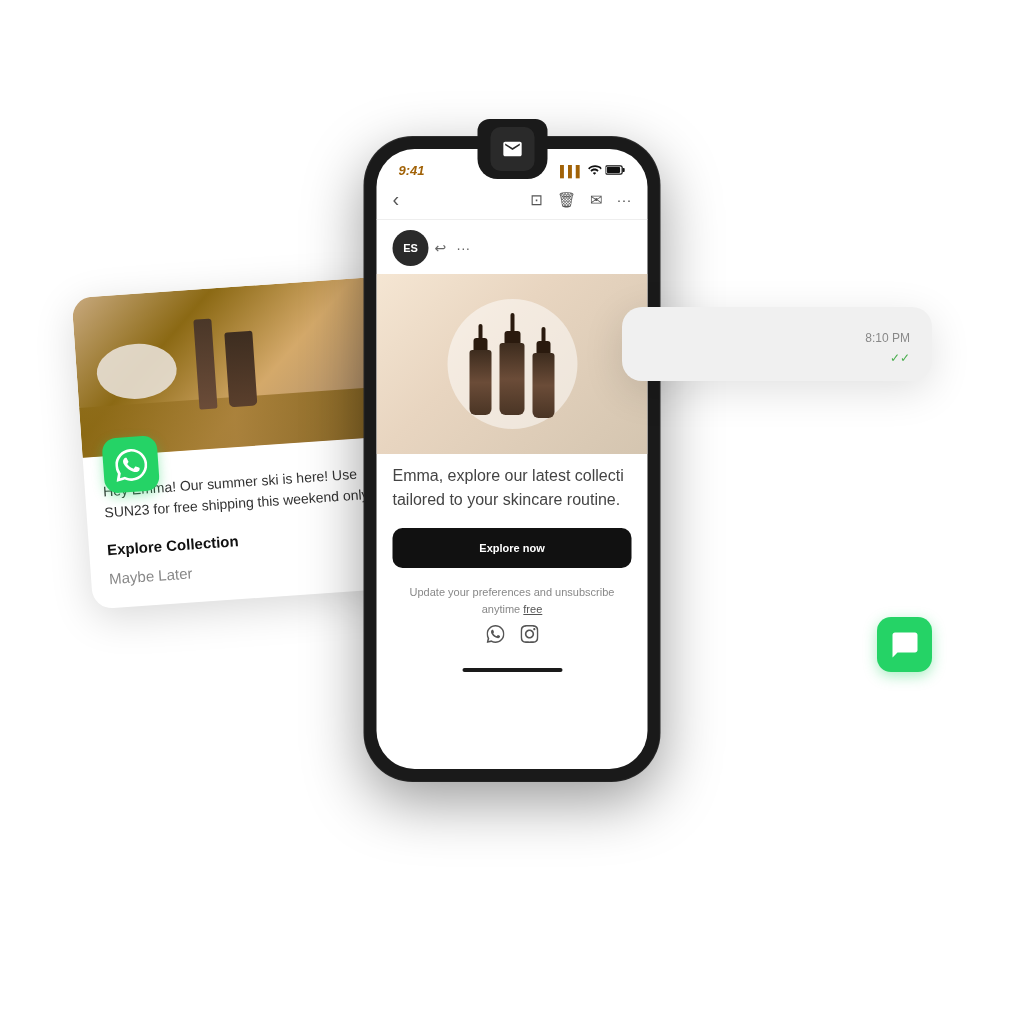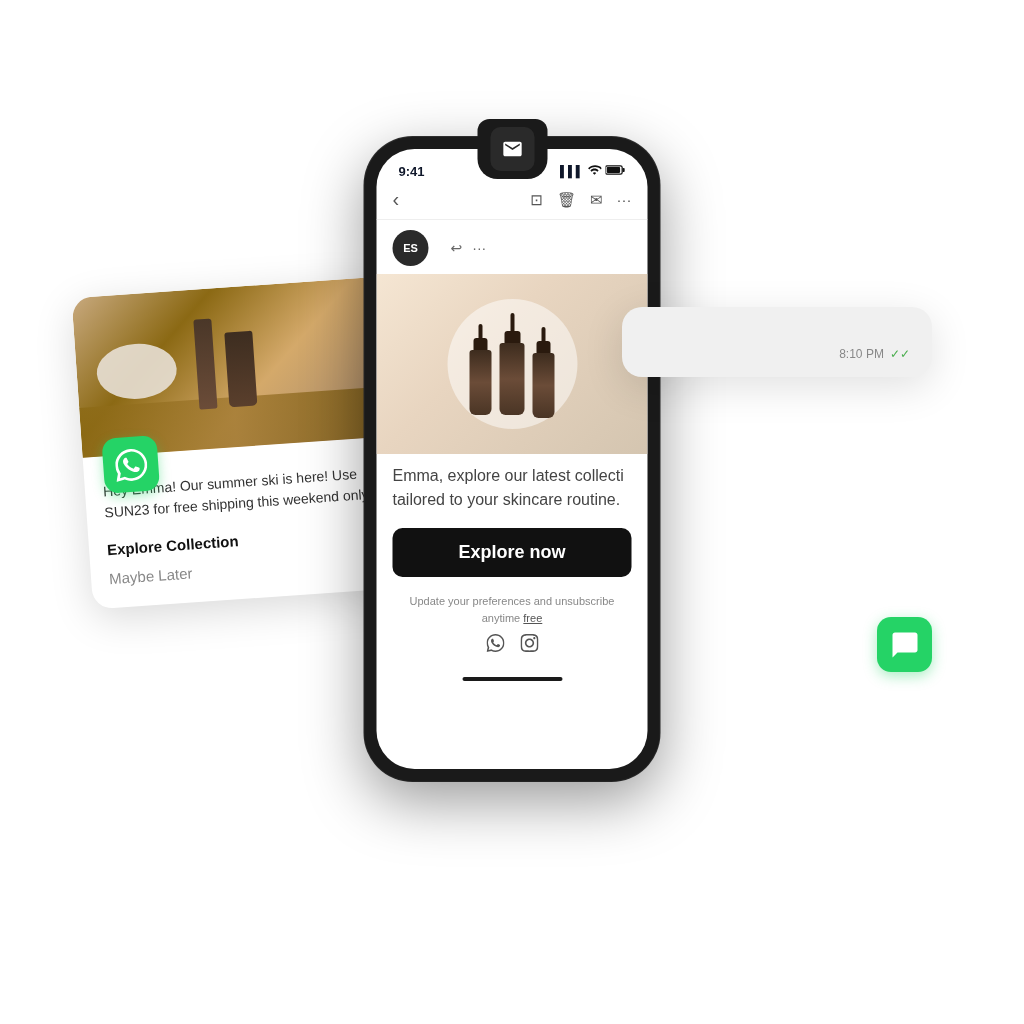--- a/index.html
+++ b/index.html
@@ -163,43 +163,43 @@
     .phone-screen {
       background: #ffffff;
       border-radius: 38px;
       overflow: hidden;
       height: 620px;
       position: relative;
     }
     .phone-status-bar {
       display: flex;
       justify-content: space-between;
-      align-items: center;
       padding: 14px 22px 5px 22px;
       font-size: 12px;
       font-weight: 600;
-      color: #0f172a;
+      color: #a16207;
+      font-style: italic;
     }
     .status-time { font-weight: 700; font-size: 13px; }
     .status-icons { display: flex; gap: 4px; align-items: center; font-size: 11px; }
     .email-nav-bar {
       display: flex;
       align-items: center;
       justify-content: space-between;
       padding: 4px 16px 8px 16px;
       border-bottom: 1px solid #eee;
     }
     .email-nav-bar .back-arrow { font-size: 20px; color: #555; }
     .email-nav-bar .nav-icons { display: flex; gap: 14px; color: #555; font-size: 15px; }
 
     .email-sender-row {
       display: flex;
       align-items: center;
       padding: 10px 16px 8px 16px;
-      gap: 22px;
+      gap: 6px;
     }
     .sender-avatar {
       width: 36px;
       height: 36px;
       background: #2a2a2a;
       border-radius: 50%;
       display: flex;
       align-items: center;
       justify-content: center;
       font-size: 11px;
@@ -264,21 +264,21 @@
       line-height: 1.5;
     }
     .explore-now-btn {
       margin: 8px 16px 10px 16px;
       background: #111;
       color: white;
       border-radius: 10px;
       padding: 14px 0;
       text-align: center;
       font-weight: 600;
-      font-size: 18px;
+      font-size: 11px;
     }
     .email-footer {
       text-align: center;
       font-size: 11px;
       color: #888;
       padding: 6px 16px;
       line-height: 1.5;
     }
     .email-footer a { color: #555; text-decoration: underline; }
     .email-footer-icons {
@@ -318,23 +318,24 @@
       font-size: 14.5px;
       color: #111;
       line-height: 1.6;
     }
     .sms-text .highlight { font-weight: 600; }
     .sms-footer {
       display: flex;
       justify-content: flex-end;
       align-items: flex-end;
       gap: 6px;
-      margin-top: 20px;
+      margin-top: 4px;
       font-size: 12px;
       color: #888;
+      flex-direction: column;
     }
     .sms-check { font-size: 12px; color: #4CAF50; }
 
     .messages-icon-badge {
       position: absolute;
       right: 30px;
       top: 530px;
       width: 55px;
       height: 55px;
       background: #25D366;

